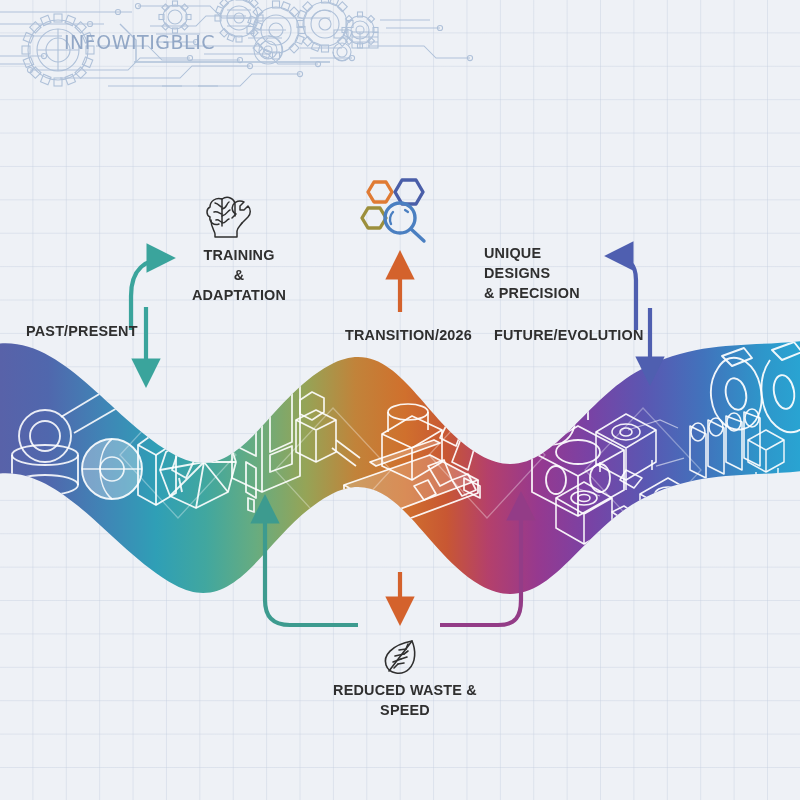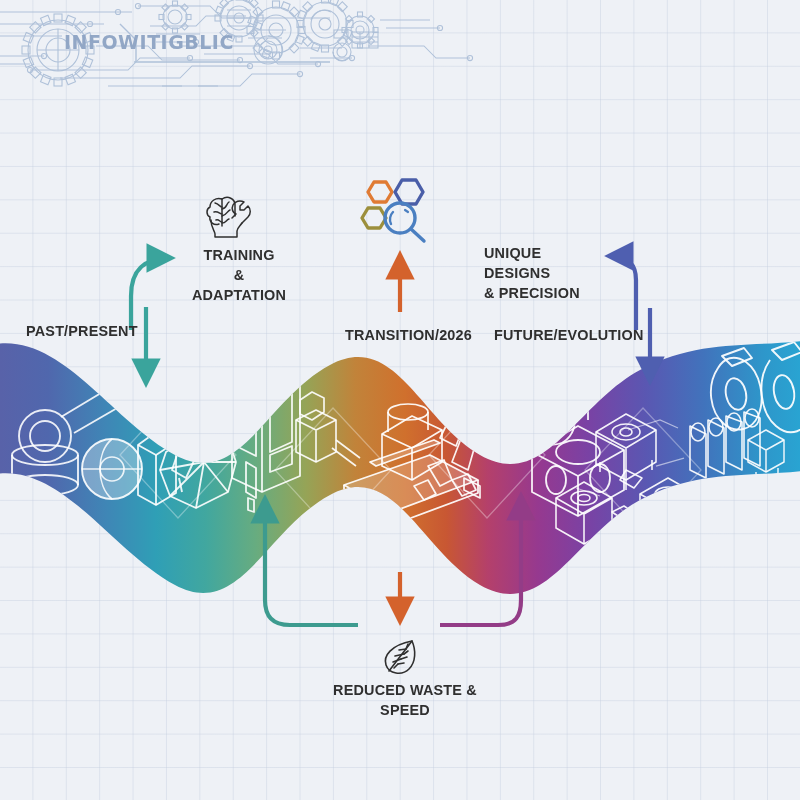--- a/index.html
+++ b/index.html
@@ -40,21 +40,21 @@
     position: absolute;
     left: 0; top: 0;
     width: 800px; height: 96px;
     z-index: 6;
   }
   #brand-wordmark {
     position: absolute;
     left: 64px;
     top: 31px;
     font-family: "DejaVu Sans", sans-serif;
-    font-weight: bold;
+    font-weight: normal;
     font-size: 19px;
     letter-spacing: 0.5px;
     color: #8ea4c4;
     z-index: 7;
     white-space: nowrap;
     opacity: 0.95;
   }
 
   
   .lbl {

